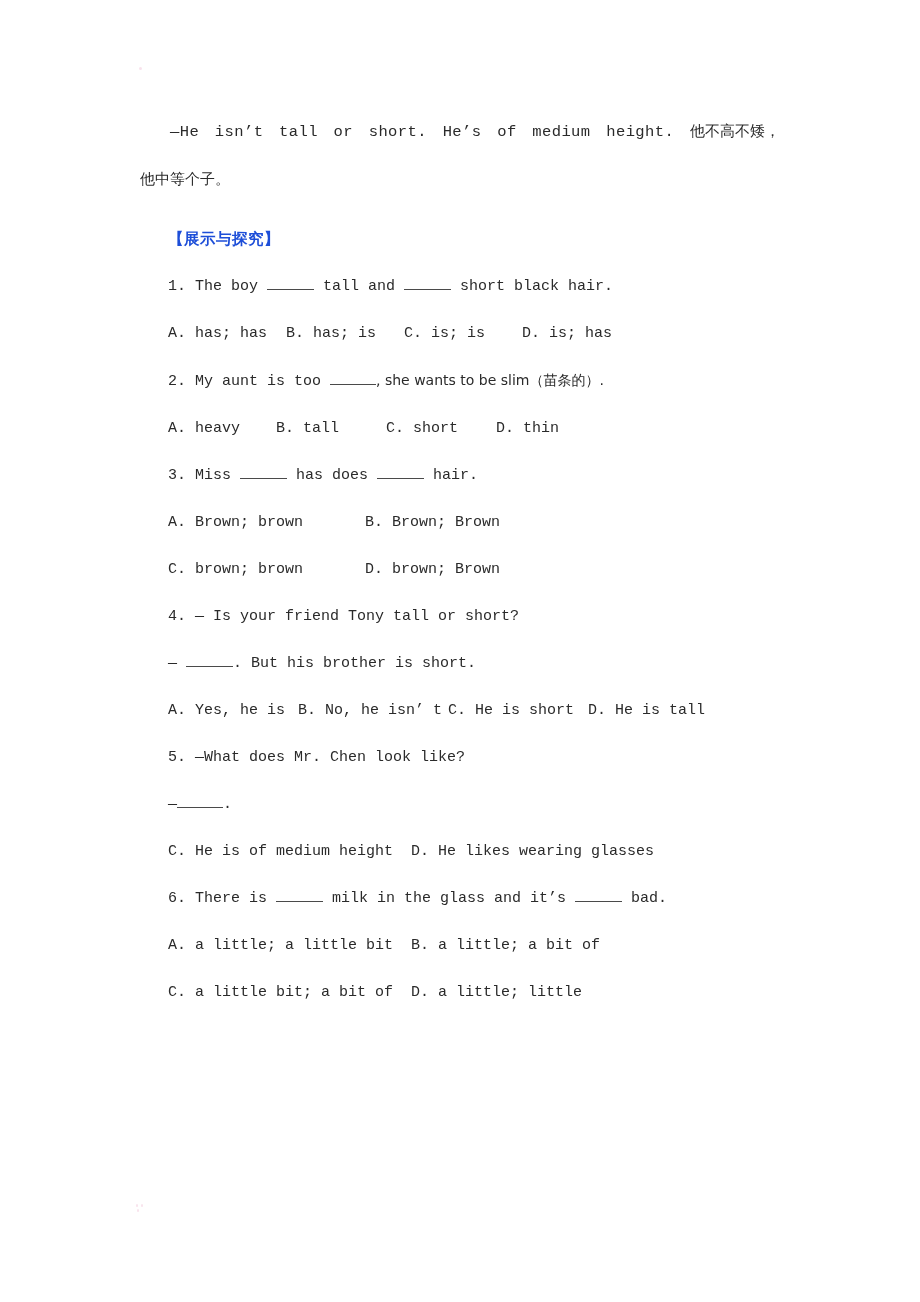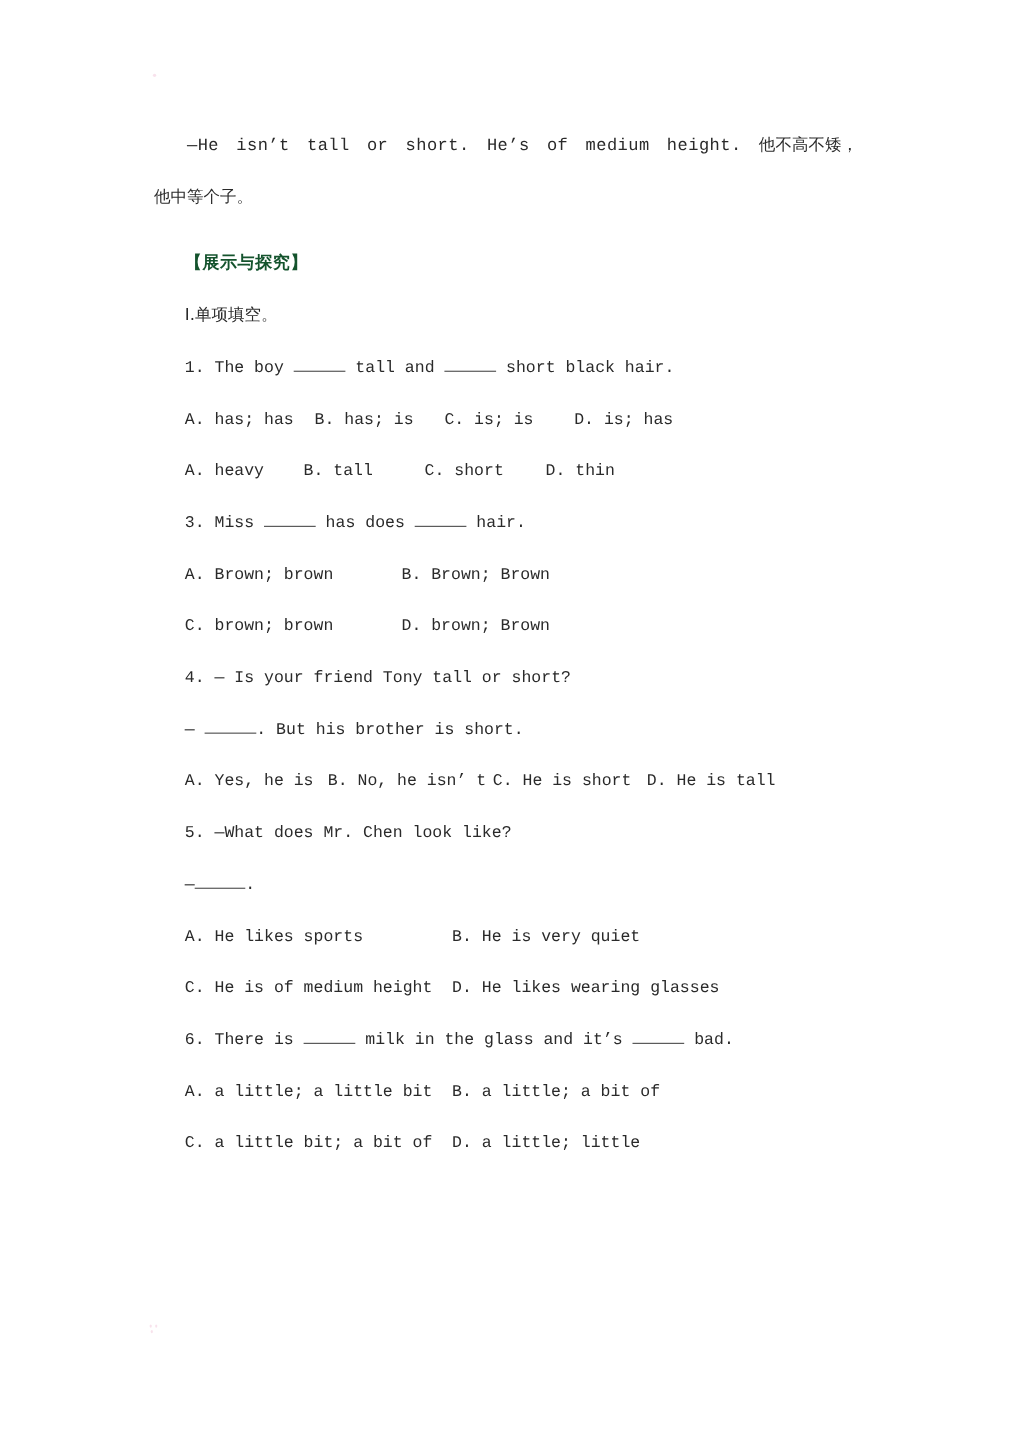--- a/index.html
+++ b/index.html
@@ -63,21 +63,21 @@
 
   .gap-sm { height: 12px; }
 
   .section-head {
     font-family: "DejaVu Sans", "Liberation Sans", sans-serif;
     font-weight: bold;
     font-size: 15.5px;
     line-height: 47px;
     margin: 0;
     padding-left: 28px;
-    color: #14532d;
+    color: #1d4ed8;
     letter-spacing: .5px;
   }
 
   .subhead {
     font-family: "Liberation Mono", "DejaVu Sans Mono", monospace;
     font-size: 15px;
     line-height: 47px;
     margin: 0;
     padding-left: 28px;
     color: #2a2a2a;
@@ -124,40 +124,37 @@
 
     <p class="para" style="text-indent:30px; word-spacing:6px;">
       <span>—He  isn’t  tall  or  short.  He’s  of  medium  height. </span><span class="zh">他不高不矮，他中等个子。</span>
     </p>
 
     <div class="gap-sm"></div>
 
 
     <p class="section-head">【展示与探究】</p>
 
-    <p class="subhead">
-      <span class="zh">Ⅰ.单项填空。</span>
-    </p>
 
     <p class="qline"><span>1. The boy </span><span class="blank w-long"></span><span> tall and </span><span class="blank w-long"></span><span> short black hair.</span></p>
     <p class="optline"><span class="opt" style="width:118px">A. has; has</span><span class="opt" style="width:118px">B. has; is</span><span class="opt" style="width:118px">C. is; is</span><span class="opt">D. is; has</span></p>
 
+    <p class="qline"><span>2. My aunt is too </span><span class="blank w-short"></span><span class="zh">, she wants to be slim（苗条的）.</span></p>
     <p class="optline"><span class="opt" style="width:108px">A. heavy</span><span class="opt" style="width:110px">B. tall</span><span class="opt" style="width:110px">C. short</span><span class="opt">D. thin</span></p>
 
     <p class="qline"><span>3. Miss </span><span class="blank w-long"></span><span> has does </span><span class="blank w-long"></span><span> hair.</span></p>
     <p class="optline"><span class="opt" style="width:197px">A. Brown; brown</span><span class="opt">B. Brown; Brown</span></p>
     <p class="optline"><span class="opt" style="width:197px">C. brown; brown</span><span class="opt">D. brown; Brown</span></p>
 
     <p class="qline">4. — Is your friend Tony tall or short?</p>
     <p class="qline"><span>— </span><span class="blank w-long"></span><span>. But his brother is short.</span></p>
     <p class="optline"><span class="opt" style="width:130px">A. Yes, he is</span><span class="opt" style="width:150px">B. No, he isn’ t</span><span class="opt" style="width:140px">C. He is short</span><span class="opt">D. He is tall</span></p>
 
     <p class="qline">5. —What does Mr. Chen look like?</p>
     <p class="qline"><span>—</span><span class="blank w-short"></span><span>.</span></p>
-    <p class="optline"><span class="opt" style="width:243px">A. He likes sports</span><span class="opt">B. He is very quiet</span></p>
     <p class="optline"><span class="opt" style="width:243px">C. He is of medium height</span><span class="opt">D. He likes wearing glasses</span></p>
 
     <p class="qline"><span>6. There is </span><span class="blank w-long"></span><span> milk in the glass and it’s </span><span class="blank w-long"></span><span> bad.</span></p>
     <p class="optline"><span class="opt" style="width:243px">A. a little; a little bit</span><span class="opt">B. a little; a bit of</span></p>
     <p class="optline"><span class="opt" style="width:243px">C. a little bit; a bit of</span><span class="opt">D. a little; little</span></p>
 
   </div>
 </div>
 
 </body></html>

